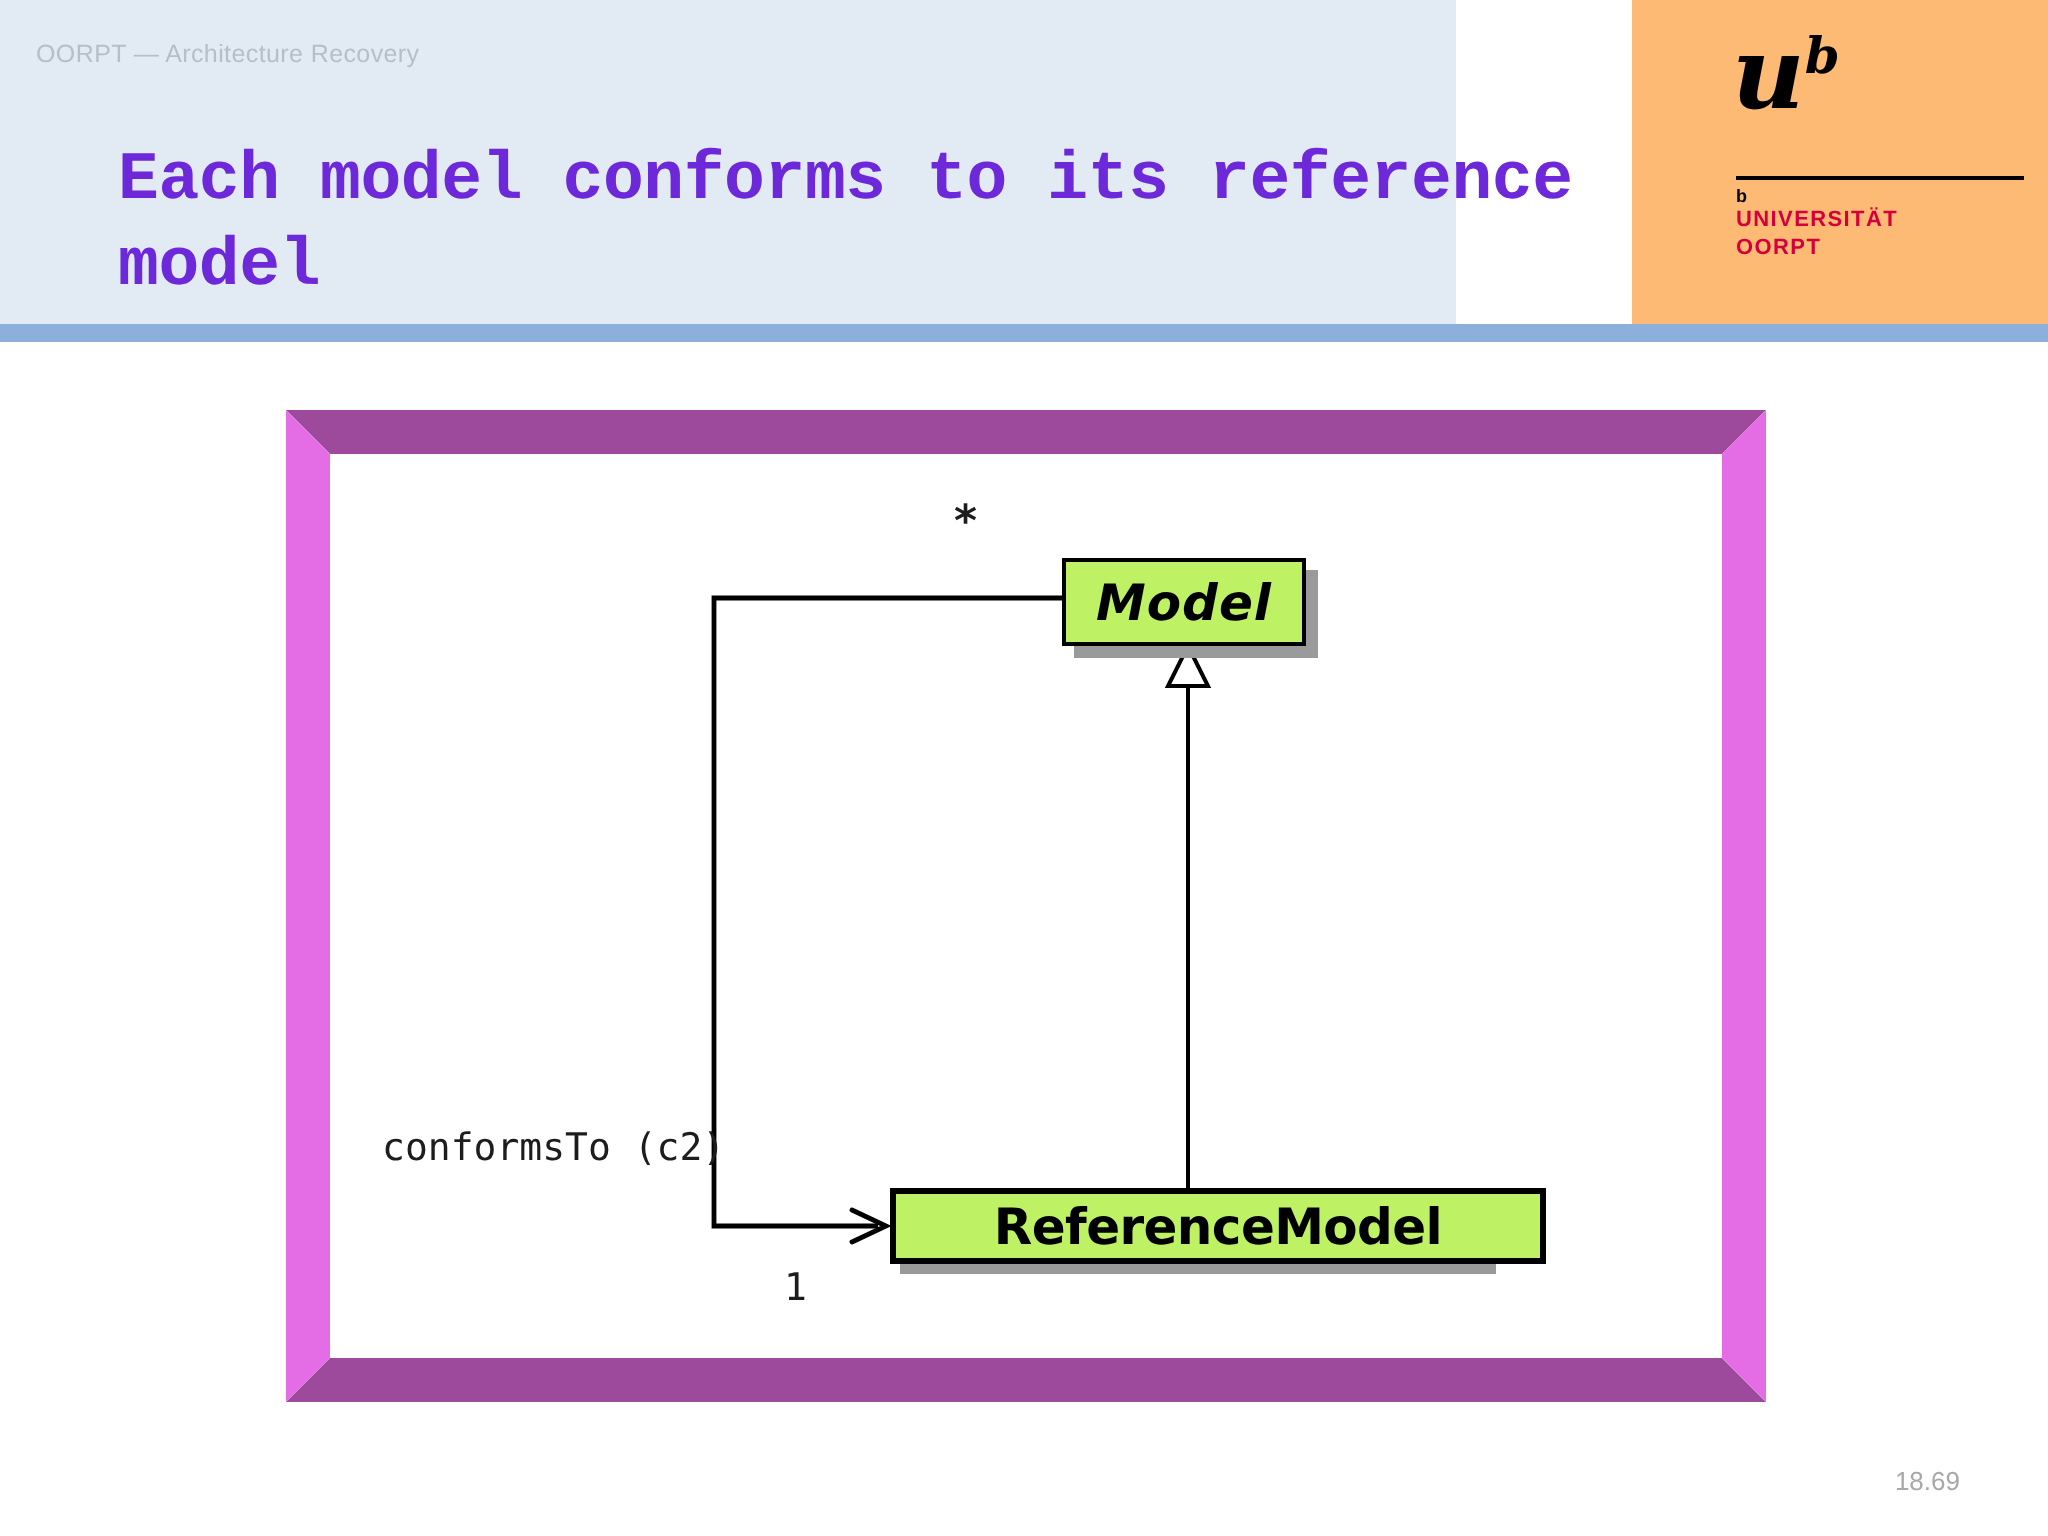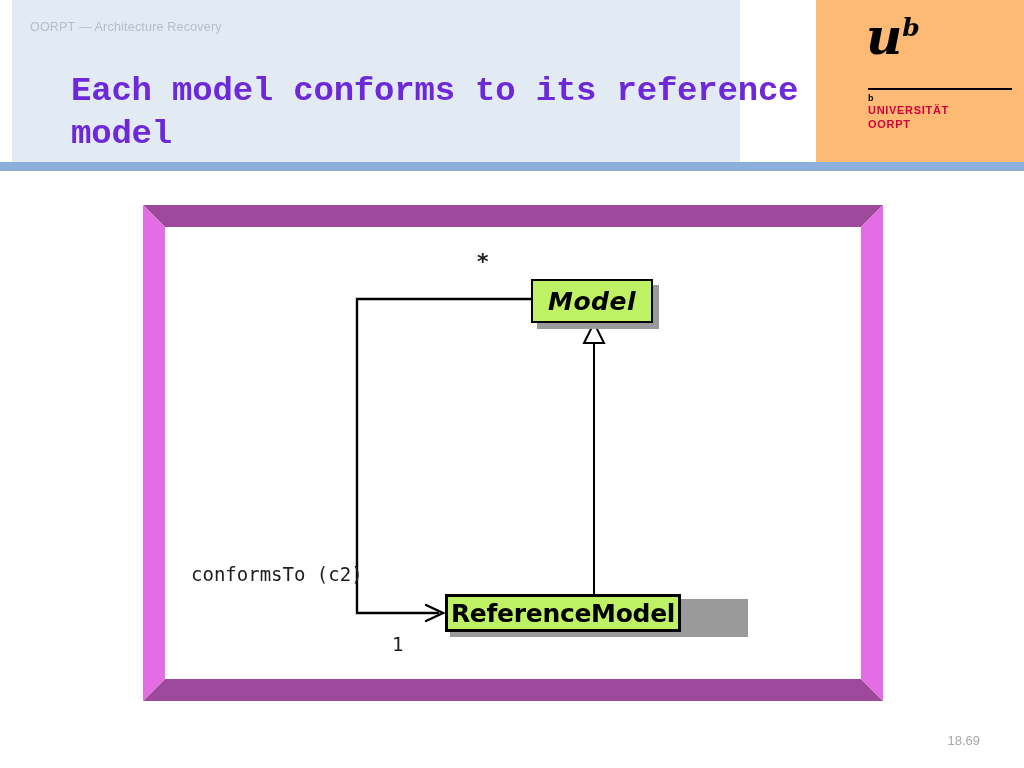--- a/index.html
+++ b/index.html
@@ -12,21 +12,21 @@
     height: 768px;
     background: #ffffff;
     font-family: "Liberation Sans", sans-serif;
     position: relative;
     overflow: hidden;
   }
 
   
   #header-panel {
     position: absolute;
-    left: 12px;
+    left: 0;
     top: 0;
     width: 728px;
     height: 162px;
     background: #e2eaf4;
   }
   #header-eyebrow {
     position: absolute;
     left: 18px;
     top: 20px;
     font-size: 12.5px;
@@ -181,21 +181,21 @@
   }
   #model-box-shadow {
     left: 394px;
     top: 80px;
     width: 122px;
     height: 44px;
   }
   #referencemodel-box {
     left: 302px;   
     top: 389px;    
-    width: 236px;
+    width: 328px;
     height: 38px;
     border: 3px solid #000000;
     font-family: "DejaVu Sans", sans-serif;
     font-weight: bold;
     font-size: 25px;
     letter-spacing: -0.3px;
   }
   #referencemodel-box-shadow {
     left: 307px;
     top: 394px;

